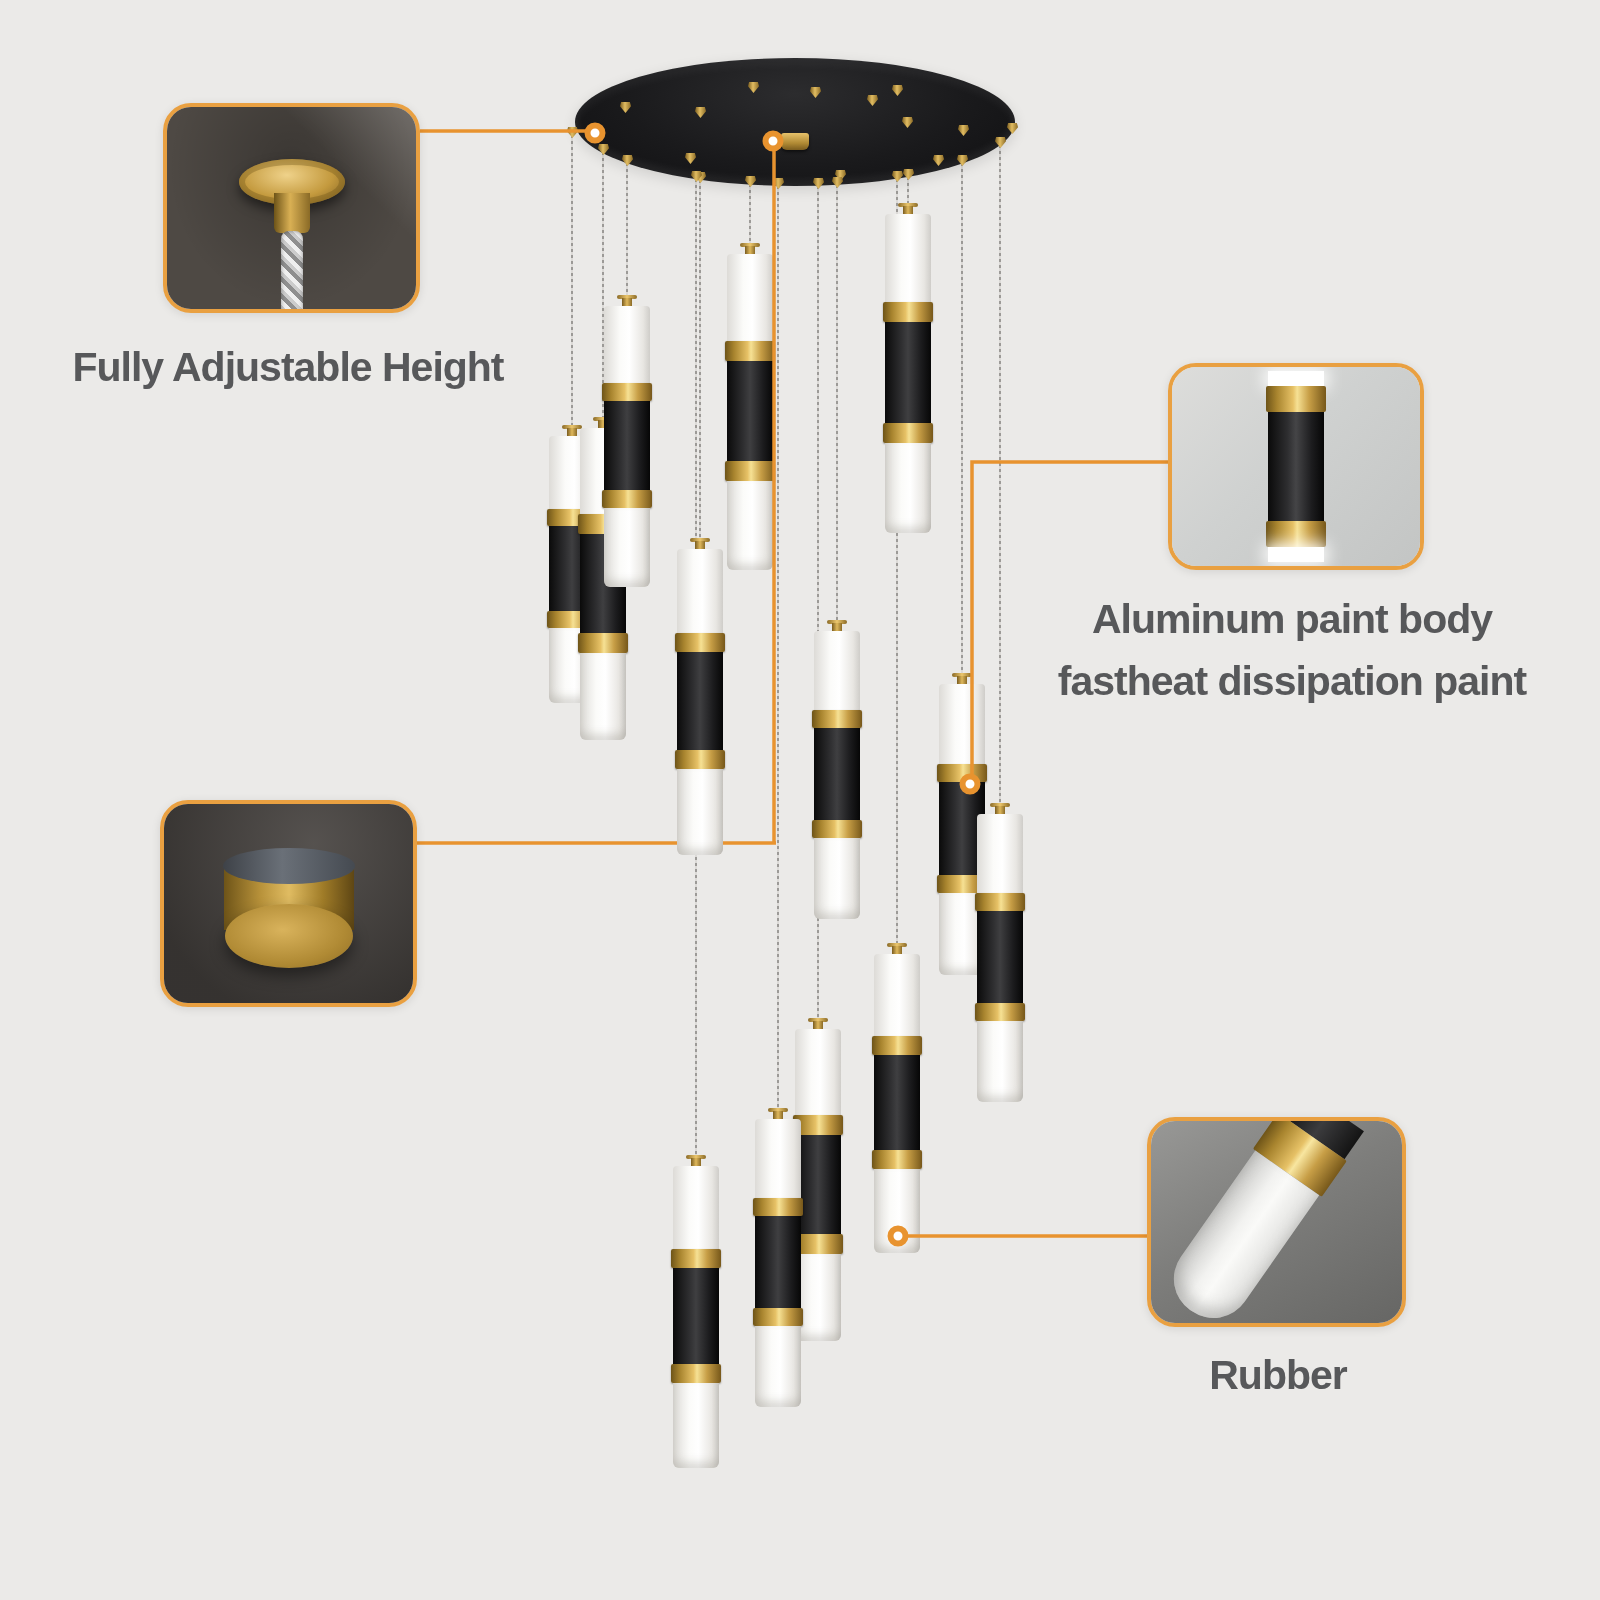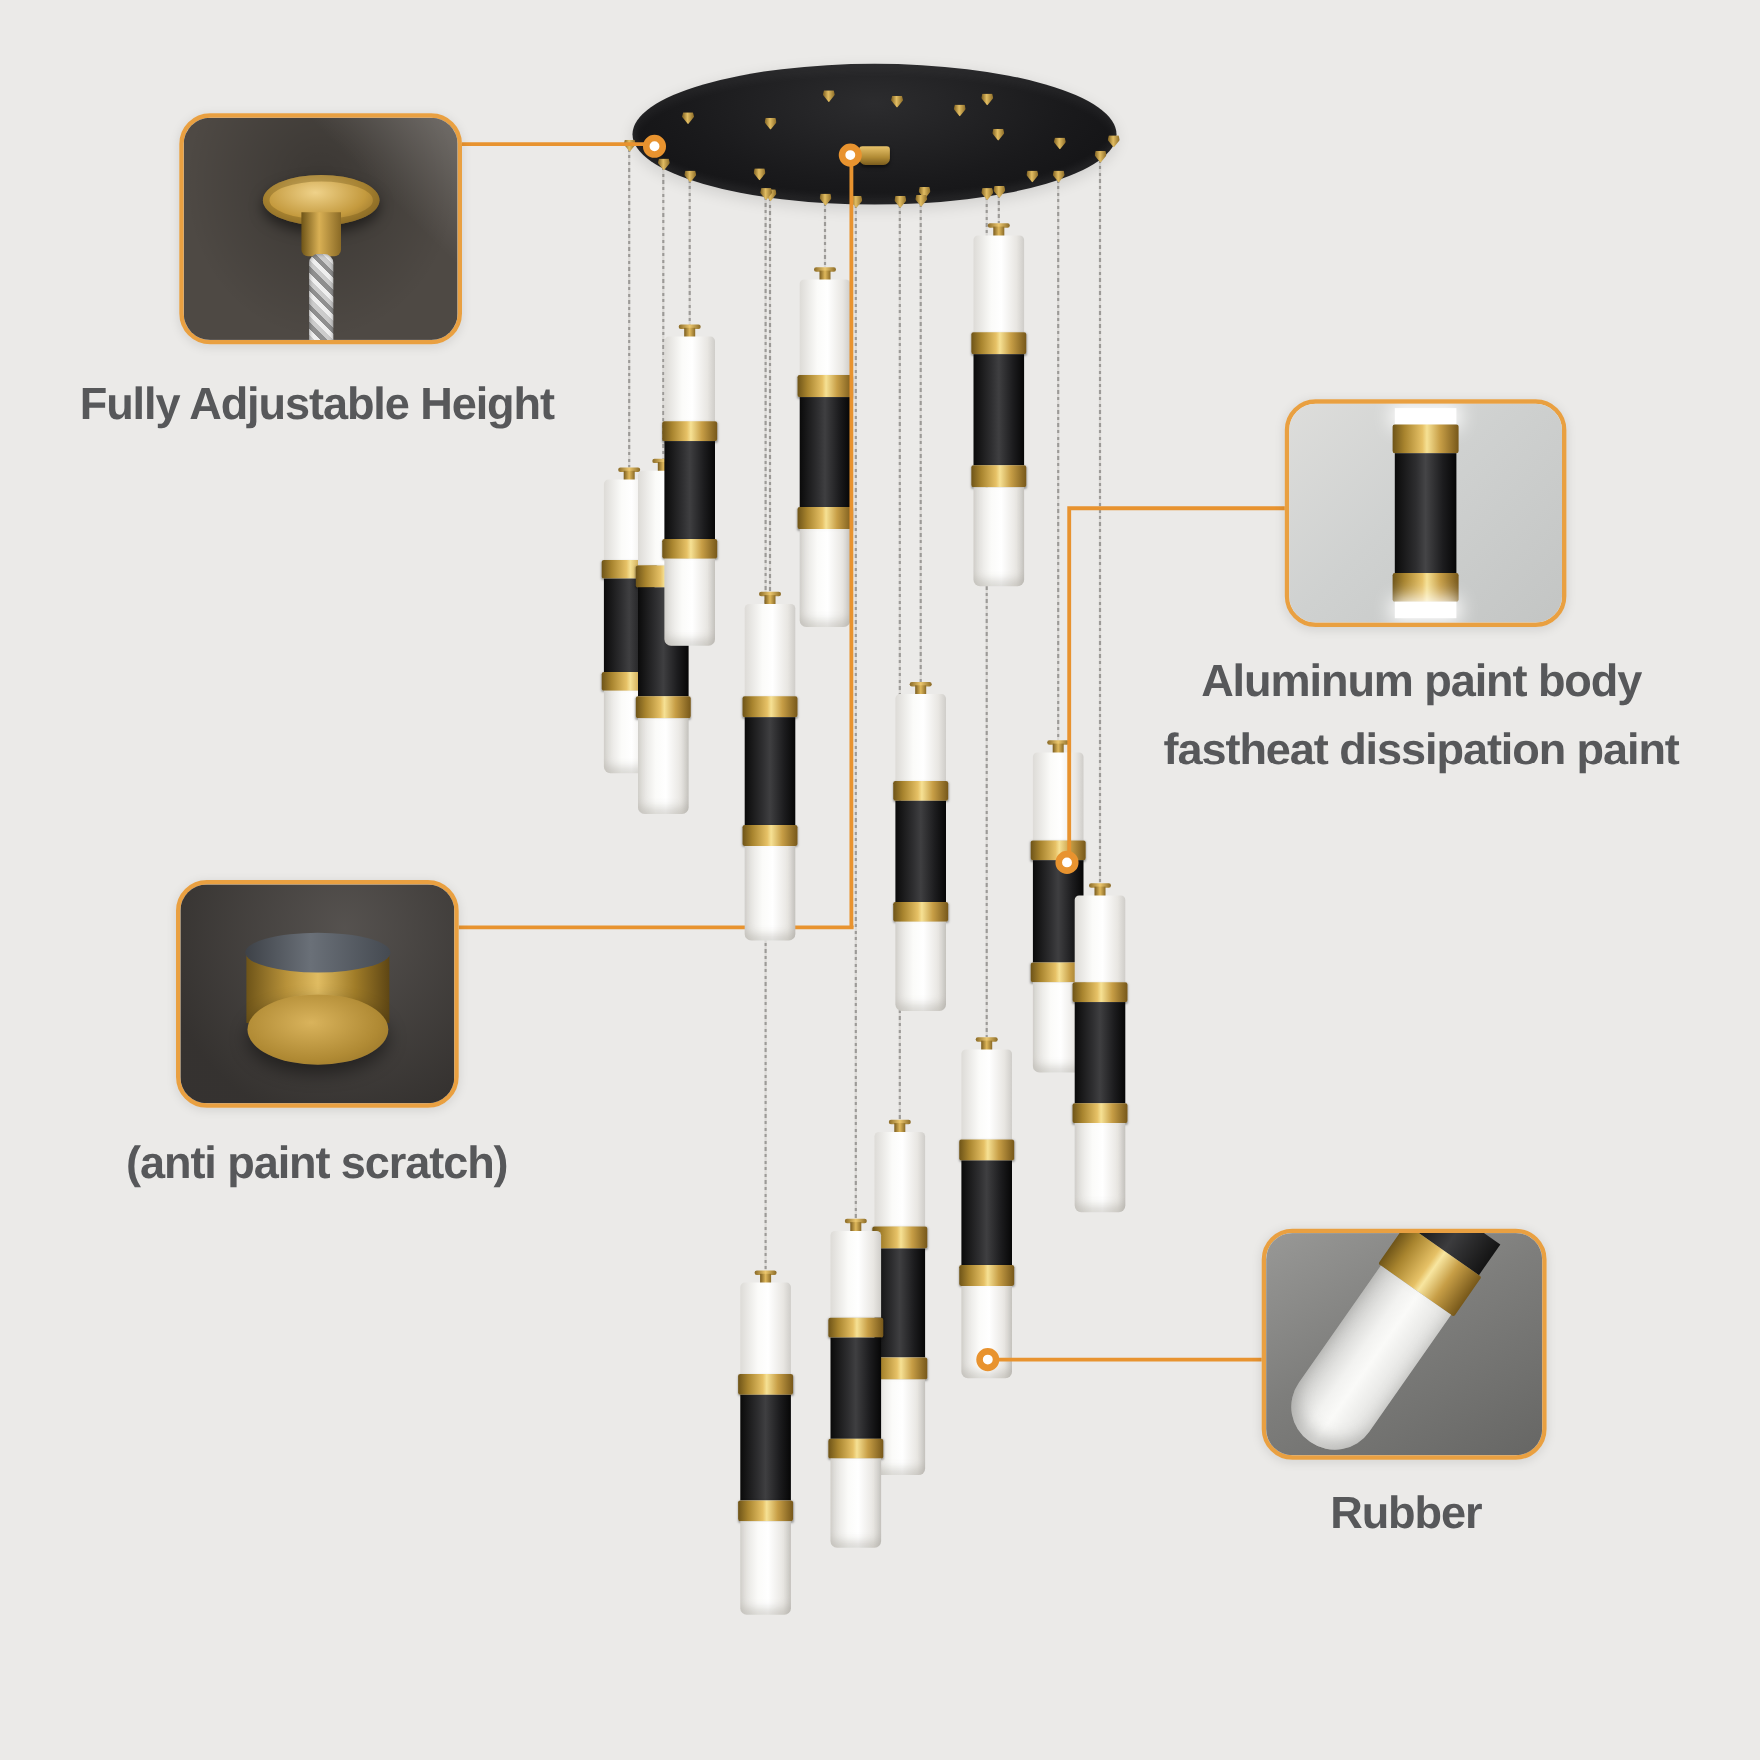--- a/index.html
+++ b/index.html
@@ -352,21 +352,20 @@
   </div>
 
   <div class="inset" style="left:160px;top:800px;width:249px;height:199px;">
     <div class="photo-gasket">
       <div class="gk-body"></div>
       <div class="gk-ring"></div>
       <div class="gk-face"></div>
     </div>
   </div>
   <div class="label" style="left:288px;top:1026px;">
-    <span style="display:block">(anti paint scratch)</span>
   </div>
 
   <div class="inset" style="left:1147px;top:1117px;width:251px;height:202px;">
     <div class="photo-acrylic">
       <div class="ac-tube">
         <div class="ac-black"></div>
         <div class="ac-gold"></div>
         <div class="ac-white"></div>
       </div>
     </div>

